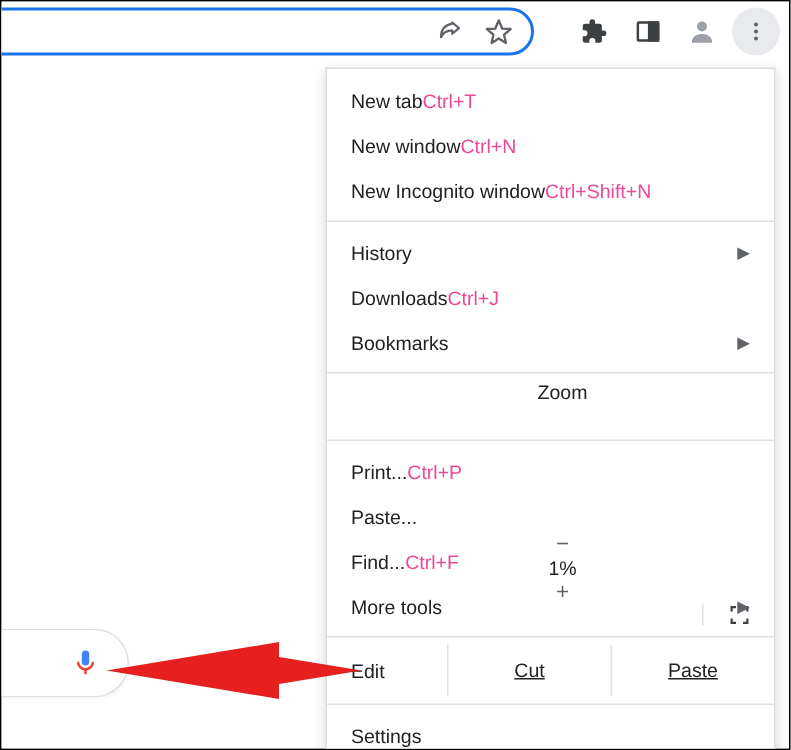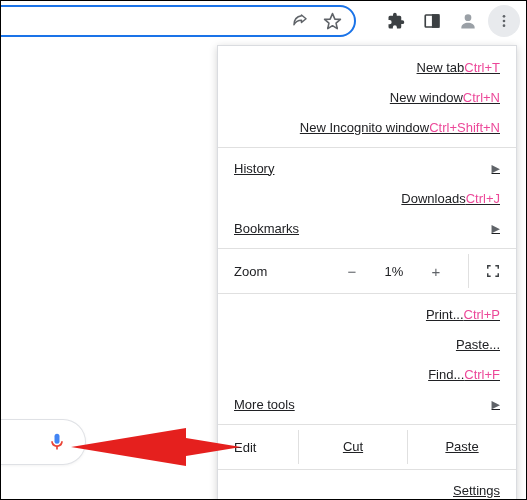--- a/index.html
+++ b/index.html
@@ -86,36 +86,36 @@
     right: 9px;
     width: 300px;
     background: #fff;
     border: 1px solid #dadce0;
     box-shadow: 0 2px 8px rgba(0,0,0,.18);
     padding: 6px 0;
   }
   .menu .row {
     display: flex;
     align-items: center;
-    justify-content: flex-end;
+    justify-content: flex-start;
     height: 30px;
     padding: 0 16px;
     cursor: default;
-    text-decoration: underline;
   }
   .menu .row .label { color: #202124; }
   .menu .row .shortcut { color: #ec4899; font-size: 13px; }
   .menu .row .chev { color: #5f6368; font-size: 11px; margin-left: auto; }
   .menu .sep {
     height: 1px; background: #e0e0e0; margin: 5px 0;
   }
   .zoom-row {
     display: flex; align-items: center;
     height: 34px;
     padding: 0 0 0 16px;
+    flex-direction: column;
   }
   .zoom-row .zlabel { flex: 0 0 100px; }
   .zoom-row .zbtn {
     width: 36px; text-align: center; color: #5f6368; font-size: 15px;
   }
   .zoom-row .zval { width: 48px; text-align: center; }
   .zoom-row .fsbox {
     width: 48px; height: 34px; border-left: 1px solid #e0e0e0;
     display: flex; align-items: center; justify-content: center;
     margin-left: auto;

